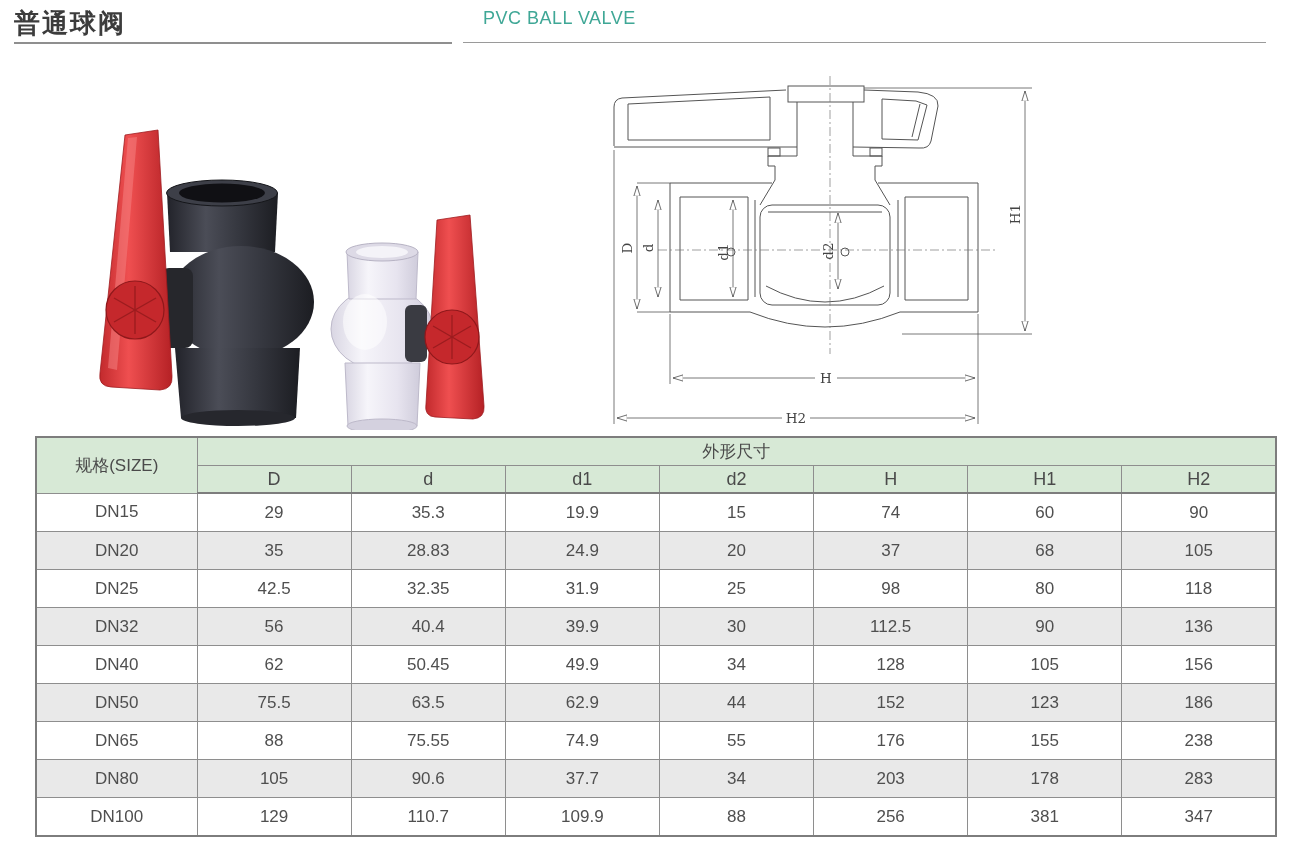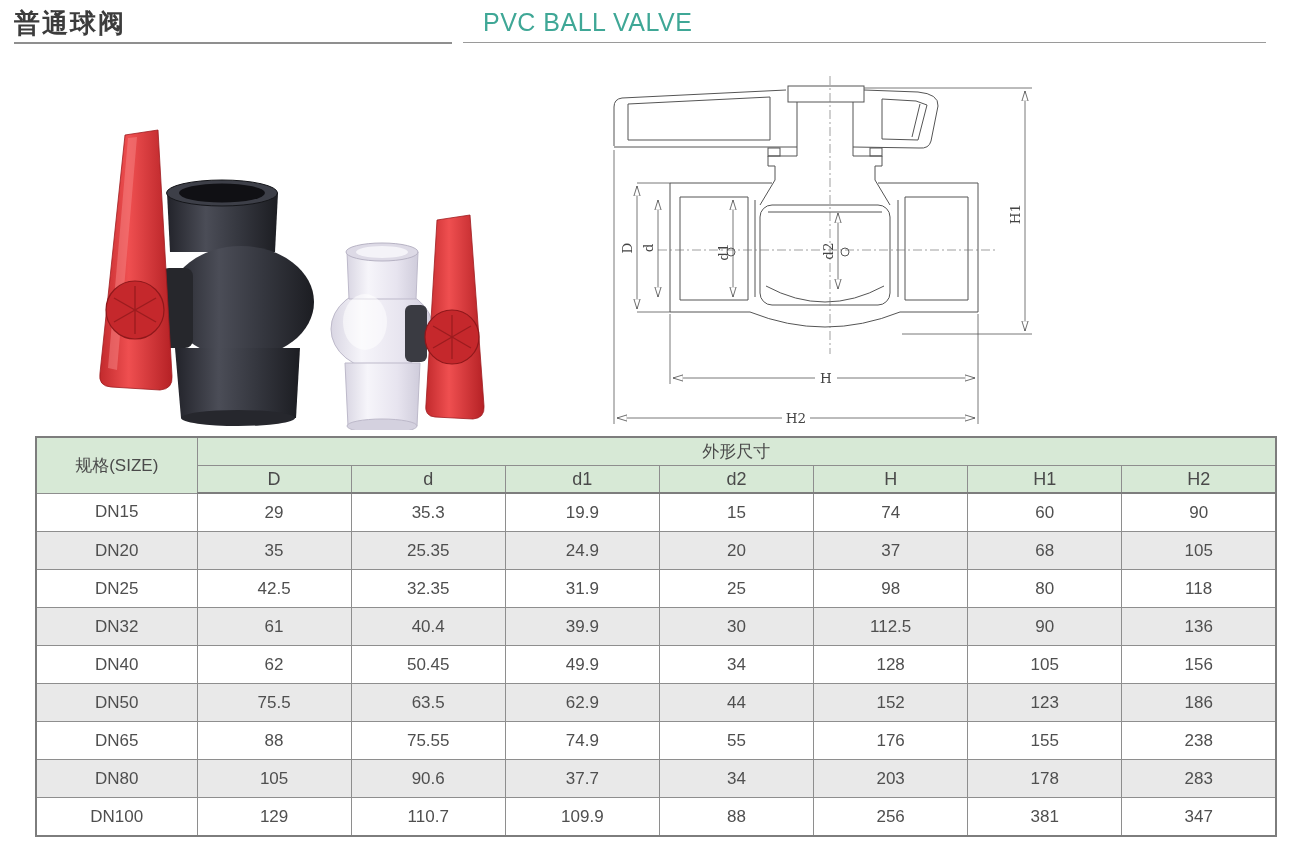--- a/index.html
+++ b/index.html
@@ -7,21 +7,21 @@
     position:relative;width:1306px;height:844px;background:#ffffff;overflow:hidden;
     font-family:"Liberation Sans","DejaVu Sans",sans-serif;color:#3d3d3d;
   }
   
   .title-cn{
     position:absolute;left:14px;top:6px;font-size:26px;font-weight:600;
     color:#3c3c3c;letter-spacing:2px;
   }
   .rule-left{position:absolute;left:14px;top:42px;width:438px;height:0;border-top:2px solid #8f8f8f;}
   .title-en{
-    position:absolute;left:483px;top:8px;font-size:25px;font-weight:400;
+    position:absolute;left:483px;top:8px;font-size:18px;font-weight:400;
     color:#3fa796;letter-spacing:0.5px;
   }
   .rule-right{position:absolute;left:463px;top:42px;width:803px;height:0;border-top:1.5px solid #9a9a9a;}
   
   .photo-svg{position:absolute;left:60px;top:100px;}
   .draw-svg{position:absolute;left:600px;top:62px;}
   
   .spec-table-wrap{position:absolute;left:35px;top:436px;width:1242px;}
   table.spec{
     width:100%;border-collapse:collapse;table-layout:fixed;
@@ -228,40 +228,40 @@
           <td>35.3</td>
           <td>19.9</td>
           <td>15</td>
           <td>74</td>
           <td>60</td>
           <td>90</td>
         </tr>
         <tr>
           <td>DN20</td>
           <td>35</td>
-          <td>25.35</td>
+          <td>28.83</td>
           <td>24.9</td>
           <td>20</td>
           <td>37</td>
           <td>68</td>
           <td>105</td>
         </tr>
         <tr>
           <td>DN25</td>
           <td>42.5</td>
           <td>32.35</td>
           <td>31.9</td>
           <td>25</td>
           <td>98</td>
           <td>80</td>
           <td>118</td>
         </tr>
         <tr>
           <td>DN32</td>
-          <td>61</td>
+          <td>56</td>
           <td>40.4</td>
           <td>39.9</td>
           <td>30</td>
           <td>112.5</td>
           <td>90</td>
           <td>136</td>
         </tr>
         <tr>
           <td>DN40</td>
           <td>62</td>

